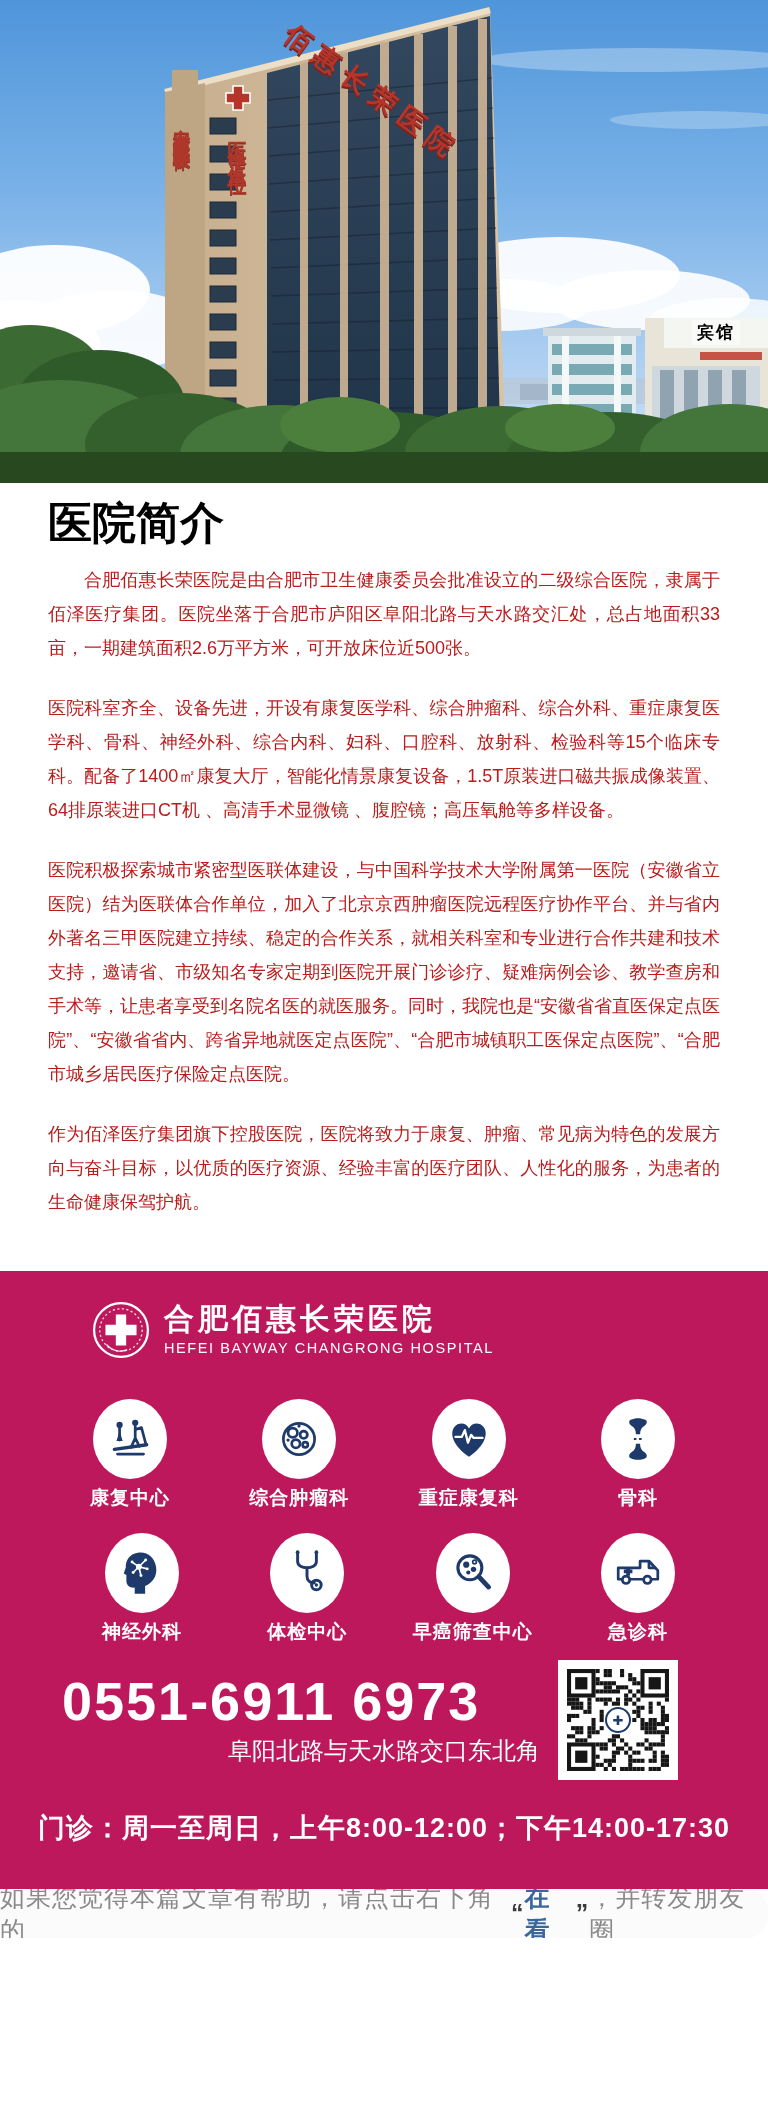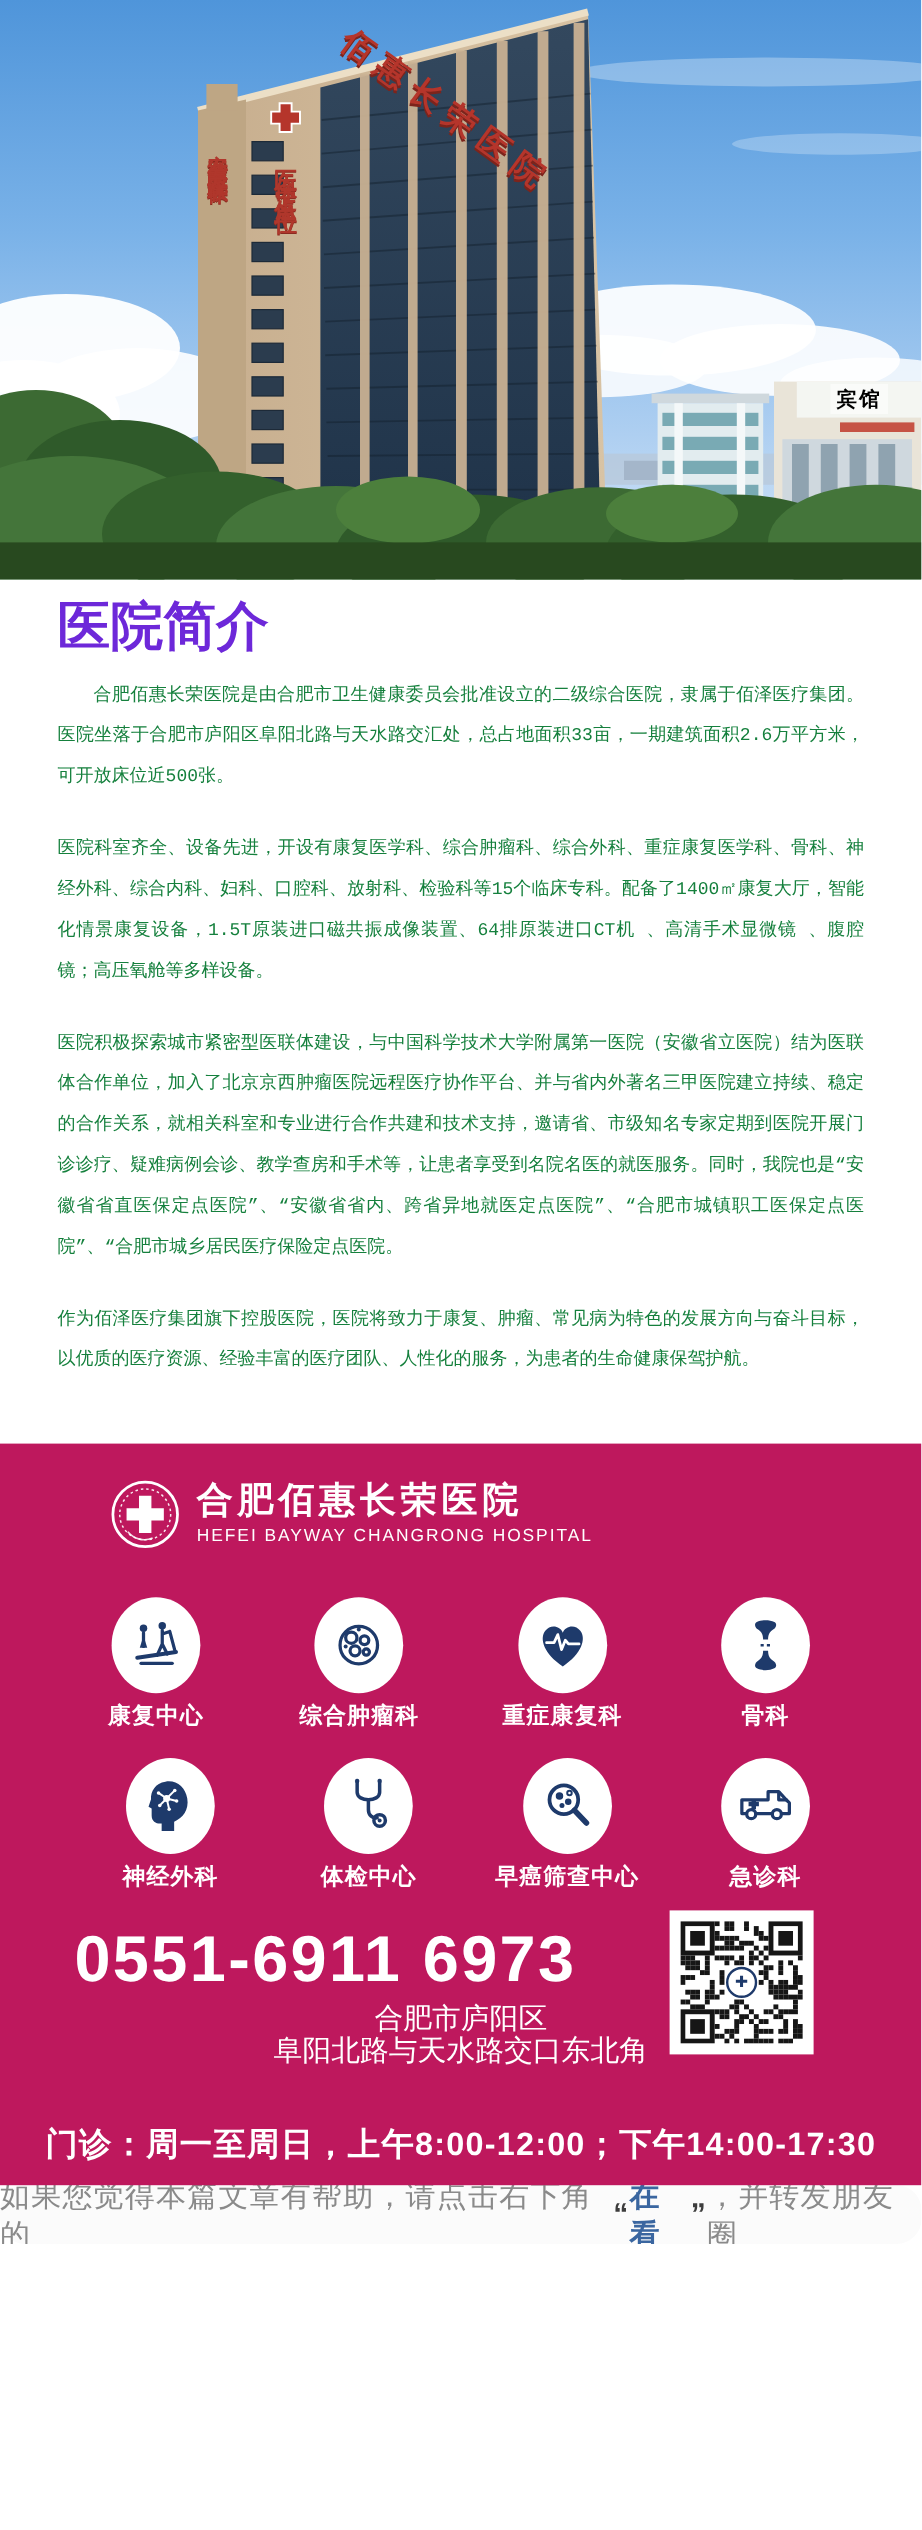--- a/index.html
+++ b/index.html
@@ -15,22 +15,22 @@
     text-shadow:1px 2px 0 #7c241c; white-space:nowrap; }
   .v-banner { position:absolute; writing-mode:vertical-rl; color:#b0372c; font-weight:bold;
     text-shadow:0 1px 0 #8a2a20; }
   .v-banner.left { left:170px; top:116px; font-size:17px; letter-spacing:3px; }
   .v-banner.center { left:224px; top:126px; font-size:19px; letter-spacing:7px; }
   .hotel-sign { position:absolute; left:692px; top:320px; color:#000000; font-weight:bold;
     font-size:17px; letter-spacing:2px; background:rgba(250,252,250,.85); padding:1px 5px; }
 
   
   .intro { padding:16px 48px 52px 48px; background:#fff; }
-  .intro h1 { color:#6d28d9; font-size:44px; line-height:48px; font-weight:bold; margin:0 0 16px 0; }
-  .intro p { color:#15803d; font-size:15px; line-height:34px; margin:0 0 26px 0; text-align:justify;font-family:Liberation Mono, monospace; }
+  .intro h1 { color:#000000; font-size:44px; line-height:48px; font-weight:bold; margin:0 0 16px 0; }
+  .intro p { color:#b91c1c; font-size:18px; line-height:34px; margin:0 0 26px 0; text-align:justify; }
   .intro p.indent { text-indent:2em; }
   .intro p:last-child { margin-bottom:0; }
 
   
   .brand-footer { position:relative; background:#be185d; color:#fff; height:618px; padding-top:28px; }
   .logo-row { display:flex; align-items:center; margin-left:92px; height:62px; }
   .logo-emblem { width:58px; height:58px; flex:0 0 auto; }
   .logo-text { margin-left:14px; }
   .logo-cn { font-size:30px; font-weight:bold; letter-spacing:4px; line-height:34px; }
   .logo-en { font-size:14.5px; letter-spacing:1.6px; line-height:20px; margin-top:2px; }
@@ -324,21 +324,20 @@
             <path d="M13,21.5 h4 v2.6 h2.6 v4 h-2.6 v2.6 h-4 v-2.6 h-2.6 v-4 h2.6 z" fill="#1e3a6b" stroke="none" transform="translate(1,-1) scale(0.9)"></path>
           </svg>
         </div>
         <div class="dept-label">急诊科</div>
       </div>
     </div>
 
     <div class="phone">0551-6911 6973</div>
 
     <div class="address">
-      <div>合肥市庐阳区</div>
       <div>阜阳北路与天水路交口东北角</div>
     </div>
 
     <div class="hours">门诊：周一至周日，上午8:00-12:00；下午14:00-17:30</div>
 
     <div class="qr">
       <svg id="qr-modules" viewBox="0 0 100 100">
           <rect x="0" y="0" width="100" height="100" fill="#ffffff"></rect>
           <rect x="28" y="0" width="4" height="4" fill="#161616"></rect>
           <rect x="36" y="0" width="4" height="4" fill="#161616"></rect>

